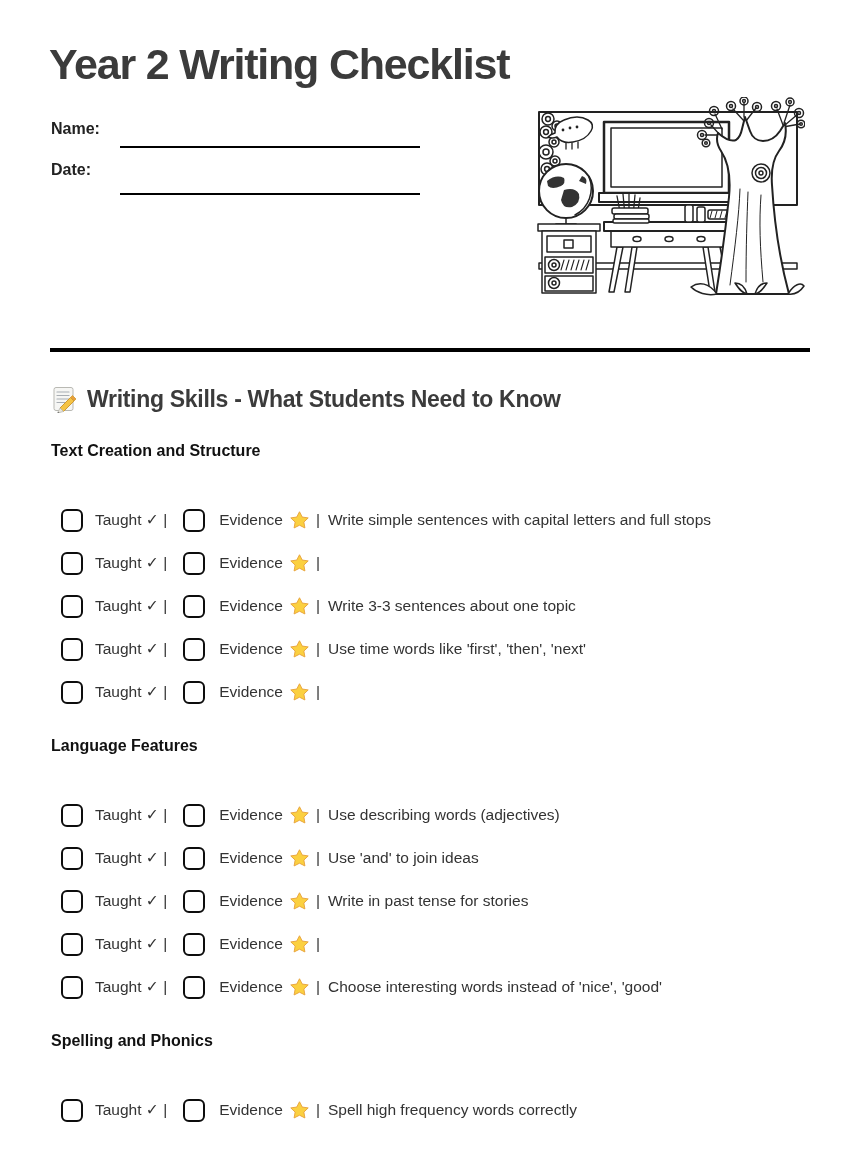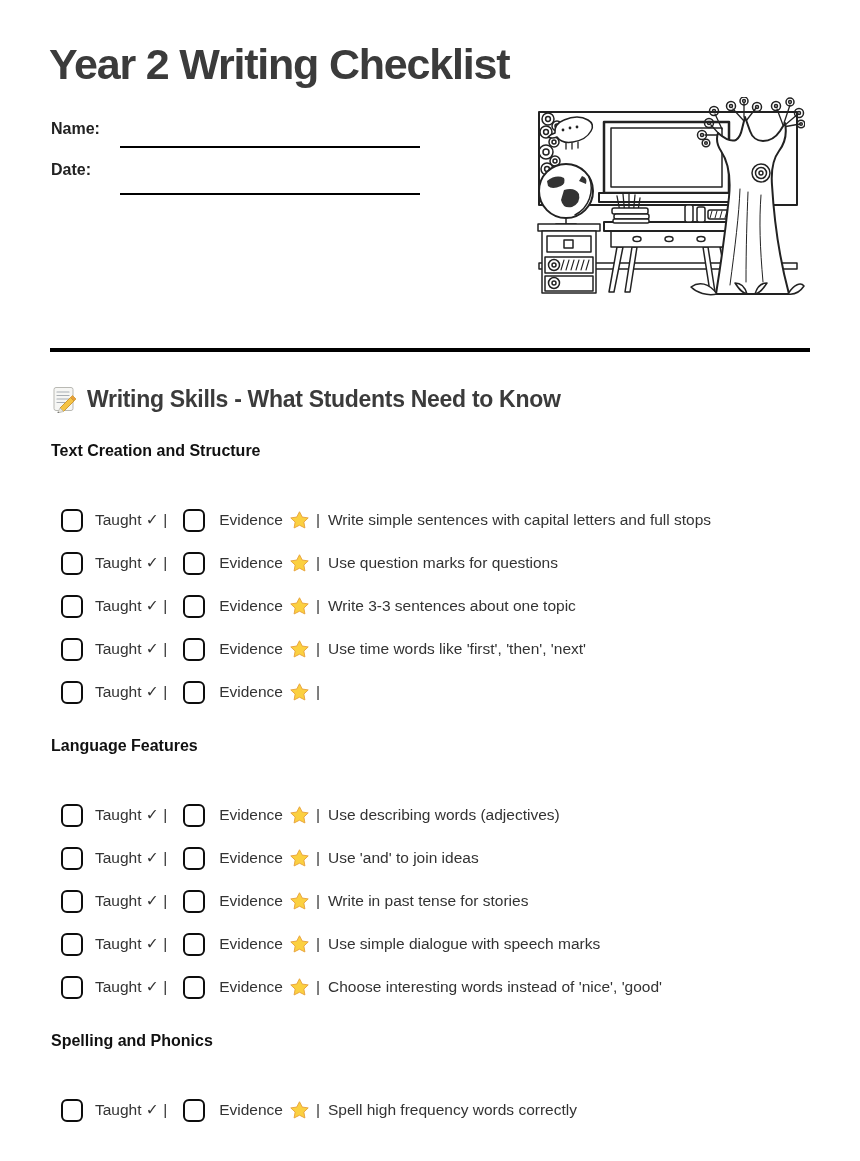--- a/index.html
+++ b/index.html
@@ -209,21 +209,20 @@
     <span class="cb"></span>
     <span class="lbl taught">Taught ✓ |</span>
     <span class="cb"></span>
     <span class="lbl evidence">Evidence</span>
     <span class="star">
       <svg width="19" height="18" viewBox="0 0 20 19">
         <path d="M10 0.8 L12.9 6.4 L19.2 7.3 L14.6 11.7 L15.7 17.9 L10 15 L4.3 17.9 L5.4 11.7 L0.8 7.3 L7.1 6.4 Z" fill="#fbd040" stroke="#e8a33d" stroke-width="1" stroke-linejoin="round"></path>
       </svg>
     </span>
     <span class="lbl sep">|</span>
-    <span class="skill">Use question marks for questions</span>
   </div>
 
   <div class="row">
     <span class="cb"></span>
     <span class="lbl taught">Taught ✓ |</span>
     <span class="cb"></span>
     <span class="lbl evidence">Evidence</span>
     <span class="star">
       <svg width="19" height="18" viewBox="0 0 20 19">
         <path d="M10 0.8 L12.9 6.4 L19.2 7.3 L14.6 11.7 L15.7 17.9 L10 15 L4.3 17.9 L5.4 11.7 L0.8 7.3 L7.1 6.4 Z" fill="#fbd040" stroke="#e8a33d" stroke-width="1" stroke-linejoin="round"></path>
@@ -311,21 +310,20 @@
     <span class="cb"></span>
     <span class="lbl taught">Taught ✓ |</span>
     <span class="cb"></span>
     <span class="lbl evidence">Evidence</span>
     <span class="star">
       <svg width="19" height="18" viewBox="0 0 20 19">
         <path d="M10 0.8 L12.9 6.4 L19.2 7.3 L14.6 11.7 L15.7 17.9 L10 15 L4.3 17.9 L5.4 11.7 L0.8 7.3 L7.1 6.4 Z" fill="#fbd040" stroke="#e8a33d" stroke-width="1" stroke-linejoin="round"></path>
       </svg>
     </span>
     <span class="lbl sep">|</span>
-    <span class="skill">Use simple dialogue with speech marks</span>
   </div>
 
   <div class="row">
     <span class="cb"></span>
     <span class="lbl taught">Taught ✓ |</span>
     <span class="cb"></span>
     <span class="lbl evidence">Evidence</span>
     <span class="star">
       <svg width="19" height="18" viewBox="0 0 20 19">
         <path d="M10 0.8 L12.9 6.4 L19.2 7.3 L14.6 11.7 L15.7 17.9 L10 15 L4.3 17.9 L5.4 11.7 L0.8 7.3 L7.1 6.4 Z" fill="#fbd040" stroke="#e8a33d" stroke-width="1" stroke-linejoin="round"></path>

